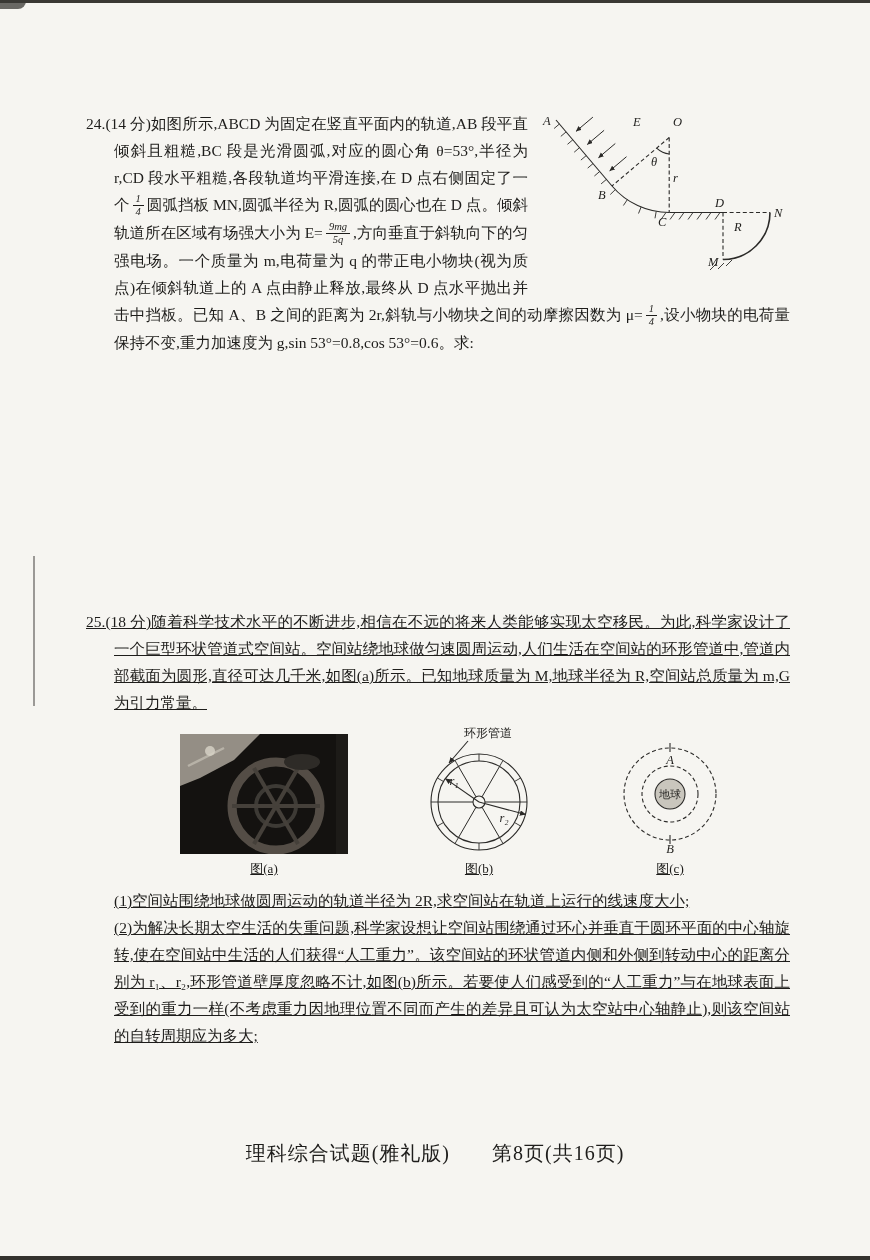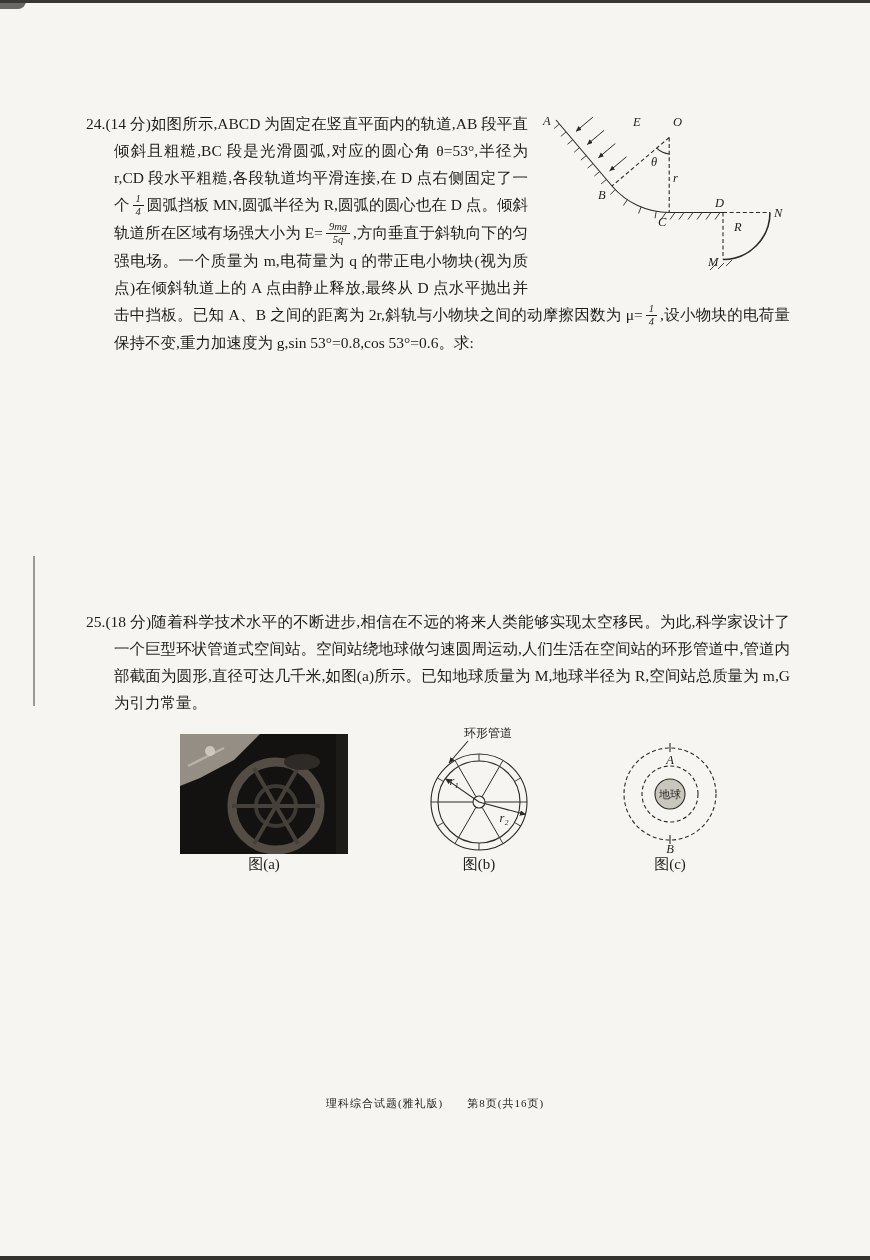--- a/index.html
+++ b/index.html
@@ -17,45 +17,45 @@
   .scan-corner { position:absolute; left:0; top:0; width:26px; height:9px; background:#3a3834; border-radius:0 0 8px 0; opacity:.75; }
 
   .content {
     position:absolute; left:86px; top:110px; width:704px;
     font-size:15.5px; line-height:27px; text-align:justify;
   }
   .problem { padding-left:28px; }
   .lead { text-indent:-28px; }
   .fig24 { float:right; width:252px; height:172px; margin:2px 0 4px 10px; }
   .hang1 { padding-left:14px; text-indent:-14px; }
-  .problem25 { margin-top:252px; }
+  .problem25 { margin-top:252px;text-decoration:underline; }
 
   .frac {
     display:inline-block; text-align:center; vertical-align:middle;
     font-size:10.5px; line-height:1.15; font-style:italic;
     margin:0 3px; position:relative; top:-1px; text-indent:0;
   }
   .frac .num { display:block; padding:0 3px; }
   .frac .den { display:block; border-top:1px solid #1e1d1b; padding:0 3px; }
 
   .figrow { display:flex; align-items:flex-end; margin:8px 0 8px 66px; }
   .figrow figure { display:flex; flex-direction:column; align-items:center; }
   .figrow figure + figure { margin-left:56px; }
-  figcaption { font-size:15px; line-height:20px; }
+  figcaption { font-size:13px; line-height:20px; margin-top:5px; }
 
   svg { display:block; }
   svg text { font-family:"Liberation Serif", serif; font-size:12.5px; font-style:italic; fill:#1e1d1b; }
   svg text.cjk { font-style:normal; font-size:12px; }
   .ln { stroke:#2b2a28; stroke-width:1.1; fill:none; }
   .thick { stroke-width:1.6; }
   .dash { stroke-dasharray:4 2.6; }
   .hatch line { stroke:#2b2a28; stroke-width:0.9; }
   .arrows line { stroke:#2b2a28; stroke-width:1; }
 
-  .footer { position:absolute; left:0; right:0; top:1096px; text-align:center; font-size:11px; letter-spacing:1px; }
+  .footer { position:absolute; left:0; right:0; top:1140px; text-align:center; font-size:20px; letter-spacing:1px; }
 </style>
 </head>
 <body>
 
 <div class="page">
   <div class="scan-edge-top"></div>
   <div class="scan-corner"></div>
   <div class="scan-mark-left"></div>
 
   <div class="content">
@@ -225,19 +225,21 @@
             <line class="ln" x1="60" y1="7" x2="60" y2="16"></line>
             <text x="60" y="28" text-anchor="middle">A</text>
             <line class="ln" x1="60" y1="99" x2="60" y2="108"></line>
             <text x="60" y="117" text-anchor="middle">B</text>
           </svg>
           <figcaption>图(c)</figcaption>
         </figure>
 
       </div>
 
+      <div class="q-item">(1)空间站围绕地球做圆周运动的轨道半径为 2R,求空间站在轨道上运行的线速度大小;</div>
+      <div class="q-item">(2)为解决长期太空生活的失重问题,科学家设想让空间站围绕通过环心并垂直于圆环平面的中心轴旋转,使在空间站中生活的人们获得“人工重力”。该空间站的环状管道内侧和外侧到转动中心的距离分别为 r₁、r₂,环形管道壁厚度忽略不计,如图(b)所示。若要使人们感受到的“人工重力”与在地球表面上受到的重力一样(不考虑重力因地理位置不同而产生的差异且可认为太空站中心轴静止),则该空间站的自转周期应为多大;</div>
     </section>
 
   </div>
 
   <div class="footer">理科综合试题(雅礼版)　　第8页(共16页)</div>
   <div class="scan-edge-bottom"></div>
 </div>
 
 </body></html>

